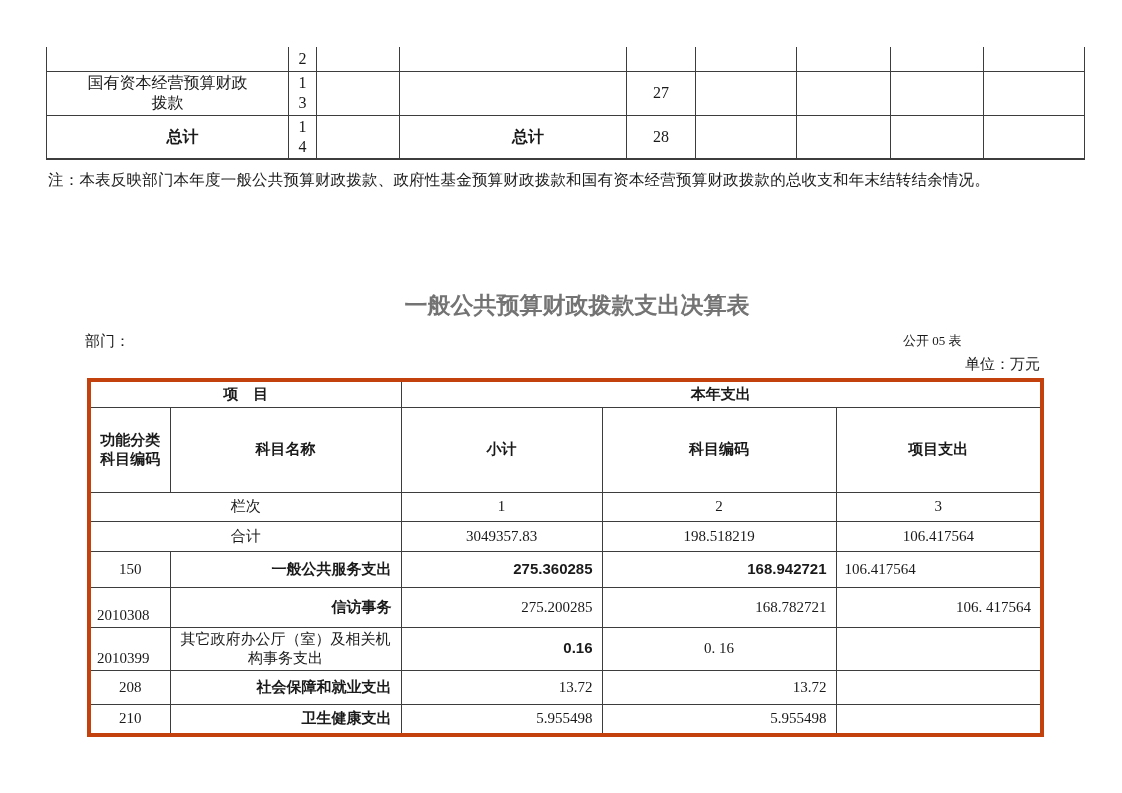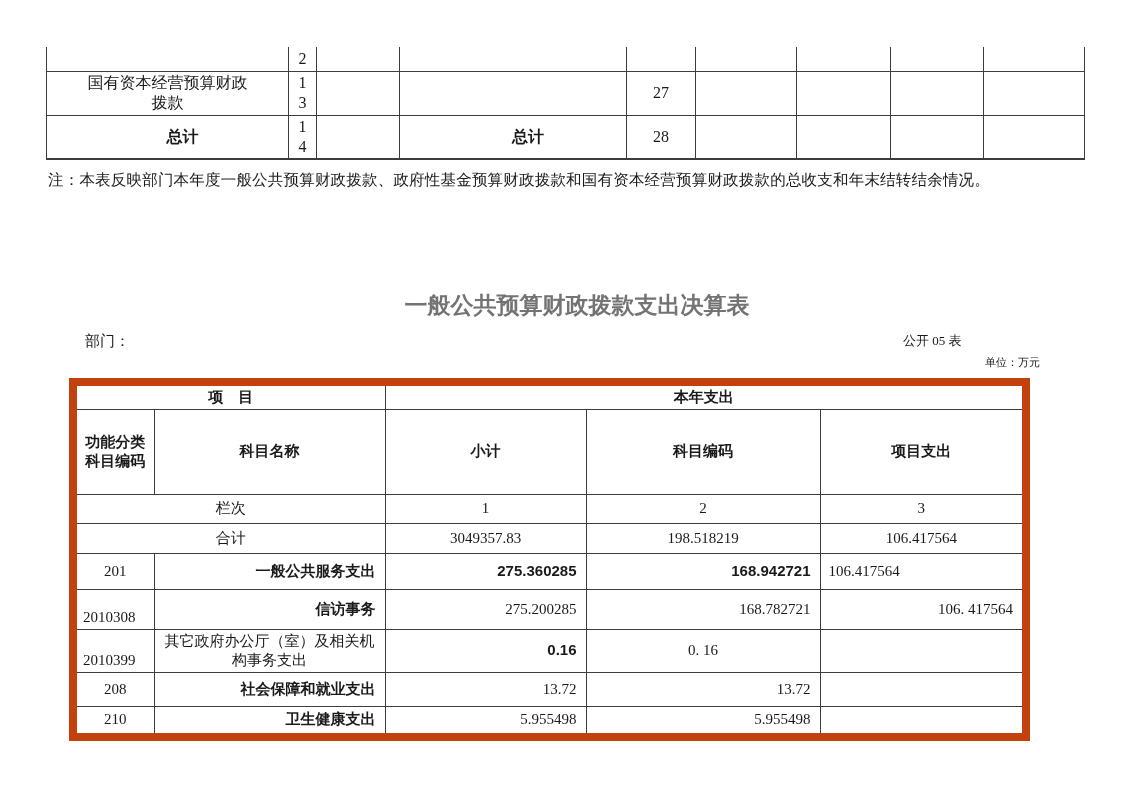--- a/index.html
+++ b/index.html
@@ -35,25 +35,25 @@
   }
   
   #title{
     position:absolute;left:0;top:290px;width:1122px;
     text-align:center;
     font-family:"Liberation Sans","DejaVu Sans",sans-serif;
     font-weight:bold;font-size:23px;color:#737373;margin-left:16px;
   }
   #dept{position:absolute;left:85px;top:332px;font-size:15px;}
   #pub{position:absolute;left:903px;top:332px;font-size:13px;}
-  #unit{position:absolute;left:840px;top:355px;width:200px;text-align:right;font-size:11px;}
+  #unit{position:absolute;left:840px;top:355px;width:200px;text-align:right;font-size:15px;}
   
   #main-table{
-    position:absolute;left:69px;top:378px;width:953px;
-    border:8px solid #c2410c;
+    position:absolute;left:87px;top:378px;width:953px;
+    border:4px solid #c2410c;
   }
   #main-table td{font-size:15px;}
   .bold{font-weight:bold;}
   .sans{font-family:"Liberation Sans","DejaVu Sans",sans-serif;padding-left:34px;}
   .r{text-align:right;padding-right:9px;}
   .l{text-align:left;padding-left:8px;}
   .bl{vertical-align:bottom;text-align:left;padding-left:6px;padding-bottom:2px;}
   .hdr{font-family:"Liberation Sans","DejaVu Sans",sans-serif;font-weight:bold;font-size:15px;}
 </style>
 </head>
@@ -147,21 +147,21 @@
       <td>2</td>
       <td>3</td>
     </tr>
     <tr style="height:30px">
       <td colspan="2">合计</td>
       <td>3049357.83</td>
       <td>198.518219</td>
       <td>106.417564</td>
     </tr>
     <tr style="height:36px">
-      <td>201</td>
+      <td>150</td>
       <td class="r bold sans">一般公共服务支出</td>
       <td class="r bold sans">275.360285</td>
       <td class="r bold sans">168.942721</td>
       <td class="l">106.417564</td>
     </tr>
     <tr style="height:40px">
       <td class="bl">2010308</td>
       <td class="r bold sans">信访事务</td>
       <td class="r">275.200285</td>
       <td class="r">168.782721</td>

